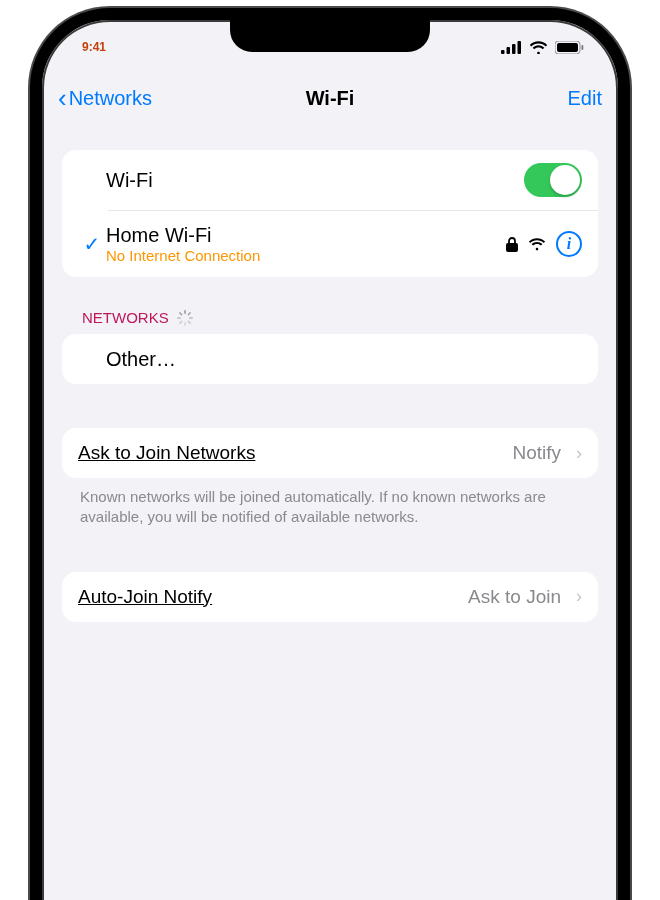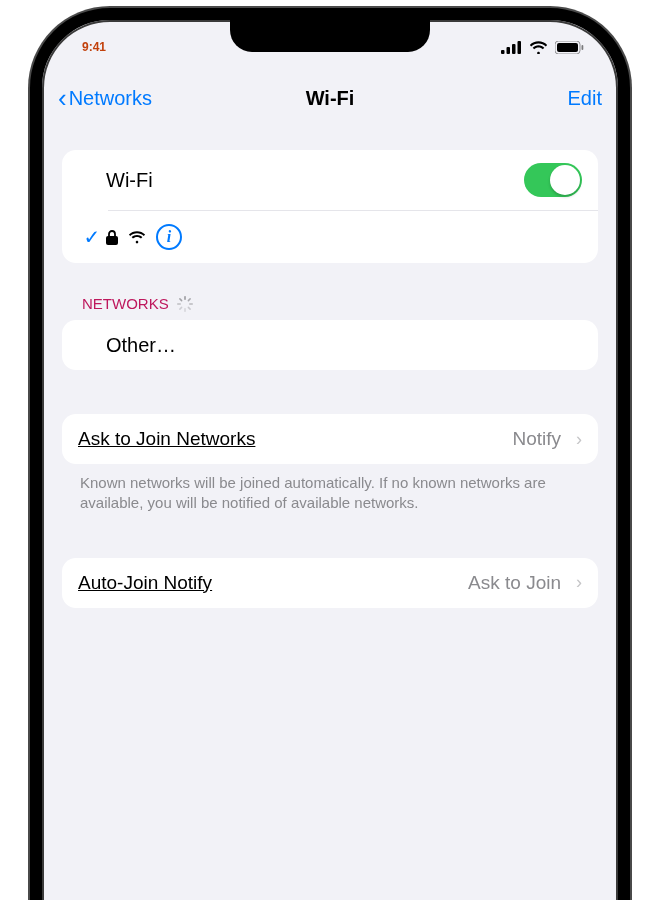--- a/index.html
+++ b/index.html
@@ -109,20 +109,24 @@
     <div class="card">
       <div class="row">
         <span class="wifi-label">Wi-Fi</span>
         <div class="toggle">
             <div class="toggle-knob"></div>
           </div>
       </div>
       <div class="divider"></div>
       <div class="row">
         <span class="check">✓</span>
+        <div class="net-col">
+          <span class="net-name">Home Wi-Fi</span>
+          <span class="net-sub">No Internet Connection</span>
+        </div>
         <div class="net-icons">
           <svg width="12" height="15" viewBox="0 0 12 15">
               <rect x="0" y="6" width="12" height="9" rx="2" fill="#000"></rect>
               <path d="M3 6V4a3 3 0 016 0v2" fill="none" stroke="#000" stroke-width="1.8"></path>
             </svg>
           <svg width="18" height="13" viewBox="0 0 18 13">
               <path fill="#000" d="M9 2.2c2.6 0 5 1 6.8 2.7l1.3-1.4C15 1.4 12.1.2 9 .2S3 1.4.9 3.5l1.3 1.4C4 3.2 6.4 2.2 9 2.2zm0 3.7c1.6 0 3 .6 4 1.6l1.4-1.4C13 4.7 11.1 3.9 9 3.9S5 4.7 3.6 6.1L5 7.5c1-1 2.4-1.6 4-1.6zm0 3.9c.7 0 1.3.6 1.3 1.3S9.7 12.4 9 12.4s-1.3-.6-1.3-1.3.6-1.3 1.3-1.3z"></path>
             </svg>
           <div class="info-circle">i</div>
         </div>

